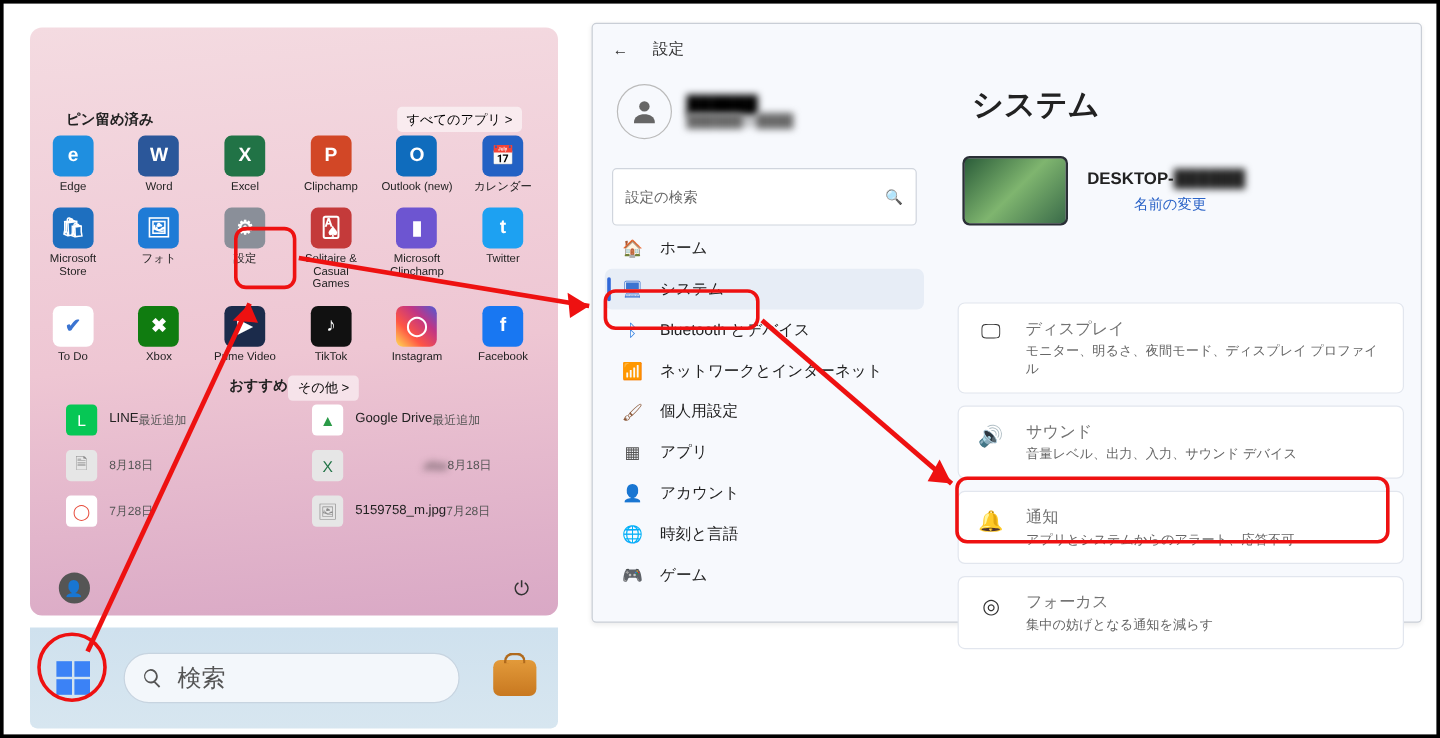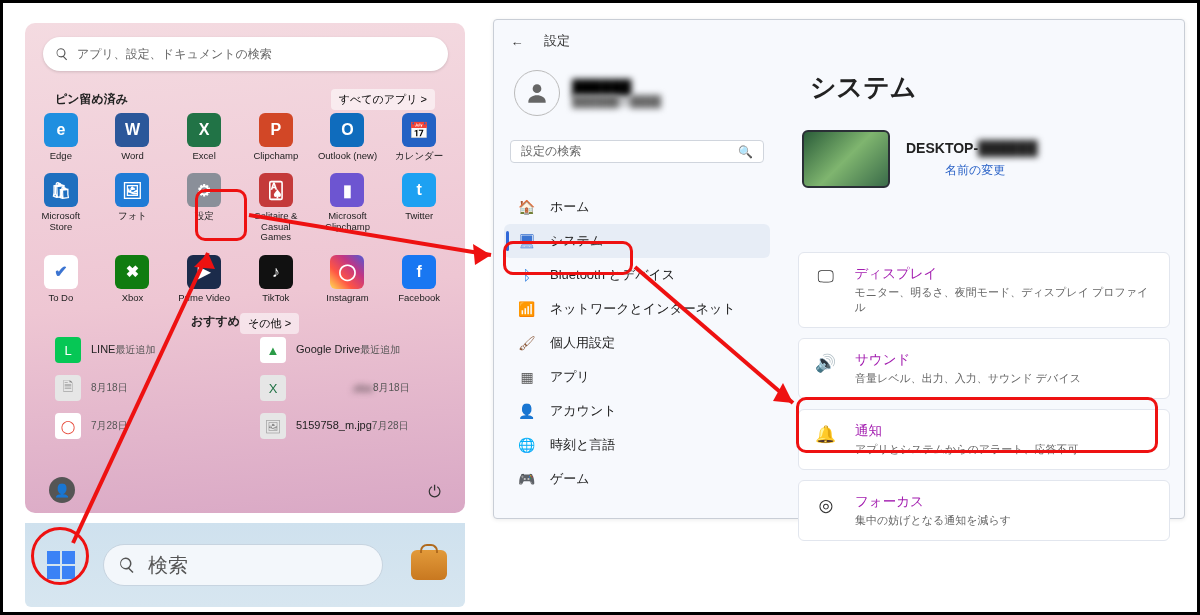--- a/index.html
+++ b/index.html
@@ -58,21 +58,21 @@
 .right-pane { position: absolute; left: 490px; top: 16px; width: 692px; height: 500px; background: #f7f9fd;
               border: 1px solid #c9ced6; border-radius: 4px; box-shadow: 0 1px 4px rgba(0,0,0,.08); }
 .rp-top { position: absolute; left: 14px; top: 12px; display: flex; align-items: center; gap: 18px; color: #333; font-size: 13px; }
 .rp-top .back { width: 18px; text-align: center; cursor: pointer; }
 .rp-user { position: absolute; left: 20px; top: 50px; display: flex; align-items: center; gap: 12px; }
 .rp-user .av { width: 46px; height: 46px; border-radius: 50%; border: 1px solid #bbb; display: flex;
                align-items: center; justify-content: center; color: #555; }
 .rp-user .txt .n { font-size: 14px; font-weight: 600; filter: blur(3px); }
 .rp-user .txt .m { font-size: 11px; color: #666; filter: blur(3px); }
 
-.rp-search { position: absolute; left: 16px; top: 120px; width: 254px; height: 23px; background: #fff;
+.rp-search { position: absolute; left: 16px; top: 120px; width: 254px; height: 48px; background: #fff;
              border: 1px solid #d0d5dd; border-radius: 4px; display: flex; align-items: center;
              padding: 0 10px; font-size: 12px; color: #666; justify-content: space-between; }
 
 .nav { position: absolute; left: 10px; top: 170px; width: 266px; display: flex; flex-direction: column; gap: 0; }
 .nav-item { display: flex; align-items: center; gap: 14px; padding: 8px 14px; font-size: 13px; color: #222;
             border-radius: 6px; cursor: pointer; }
 .nav-item.active { background: #e7edf6; position: relative; }
 .nav-item.active::before { content:""; position:absolute; left:2px; top:7px; bottom:7px; width:3px;
                             background:#3168d8; border-radius:2px; }
 .nav-item .ic { width: 18px; height: 18px; display: flex; align-items: center; justify-content: center; font-size: 14px; }
@@ -83,42 +83,36 @@
 .pc-thumb { width: 88px; height: 58px; border-radius: 6px; background: linear-gradient(135deg,#2b5d3a,#7fb56f,#3a6b49);
             border: 2px solid #2a2f36; }
 .pc-txt .n { font-size: 14px; font-weight:600; color:#222; }
 .pc-txt .n .bl { filter: blur(3px); }
 .pc-txt .r { font-size: 12px; color: #2b63c7; margin-top: 6px; cursor: pointer; margin-left: 39px; }
 
 .cards { position: absolute; left: 304px; top: 232px; right: 14px; display: flex; flex-direction: column; gap: 10px; }
 .card { background: #fff; border: 1px solid #e2e6ee; border-radius: 6px; padding: 12px 16px; display: flex;
         align-items: flex-start; gap: 18px; cursor: pointer; }
 .card .ic { width: 22px; display:flex; justify-content:center; font-size: 17px; color:#333; margin-top: 2px; }
-.card .tx .t { font-size: 13.5px; color: #a21caf; }
+.card .tx .t { font-size: 13.5px; color: #737373; }
 .card .tx .s { font-size: 11px; color: #666; margin-top: 2px; }
 
 
 .red-box { position: absolute; border: 3px solid #e11; border-radius: 10px; pointer-events: none; }
 .red-circle { position: absolute; border: 3px solid #e11; border-radius: 50%; pointer-events: none; }
 svg.arrow { position: absolute; pointer-events: none; overflow: visible; }
 svg.arrow line { stroke: #e11; stroke-width: 4; }
 svg.arrow polygon { fill: #e11; }
 
 </style>
 </head>
 <body>
 
 <div class="left-pane">
 
-  <div class="search-pill">
-    <svg viewBox="0 0 24 24">
-        <path d="M10 2a8 8 0 015.3 13.9l5.4 5.4-1.4 1.4-5.4-5.4A8 8 0 1110 2zm0 2a6 6 0 100 12 6 6 0 000-12z"></path>
-      </svg>
-    <span>アプリ、設定、ドキュメントの検索</span>
-  </div>
 
   <div class="pinned-head">
     <span class="section-label">ピン留め済み</span>
     <button class="section-btn">すべてのアプリ  &gt;</button>
   </div>
   <div class="pinned-grid" id="pinnedGrid">
       <div class="app">
         <div class="tile" style="background: rgb(31, 143, 224);">e</div>
         <div class="lbl">Edge</div>
       </div>

